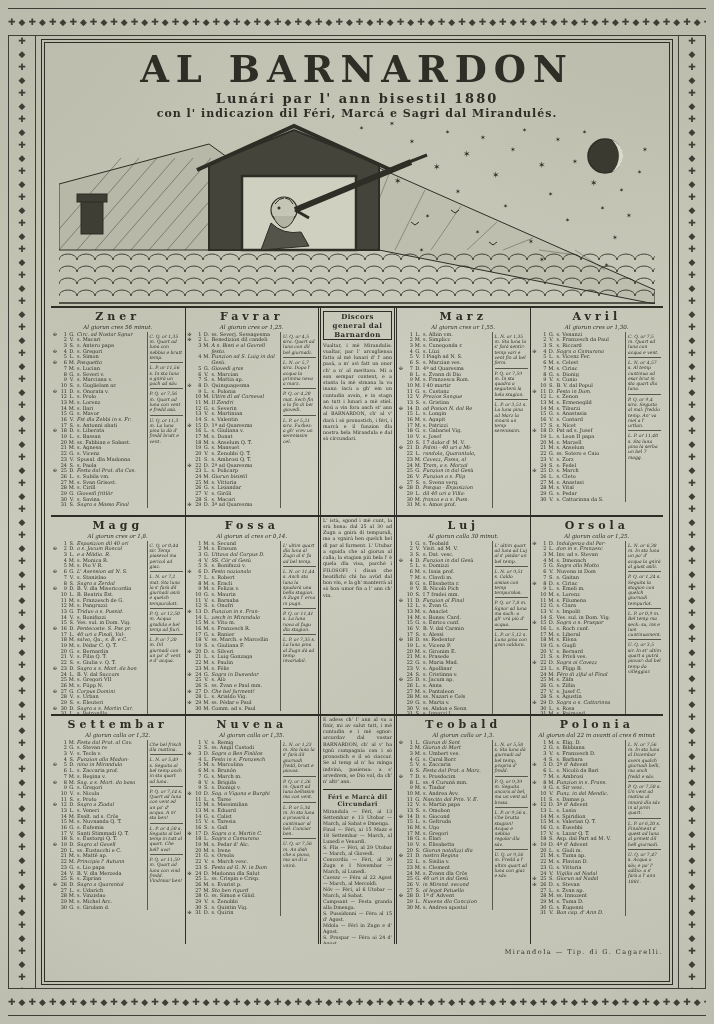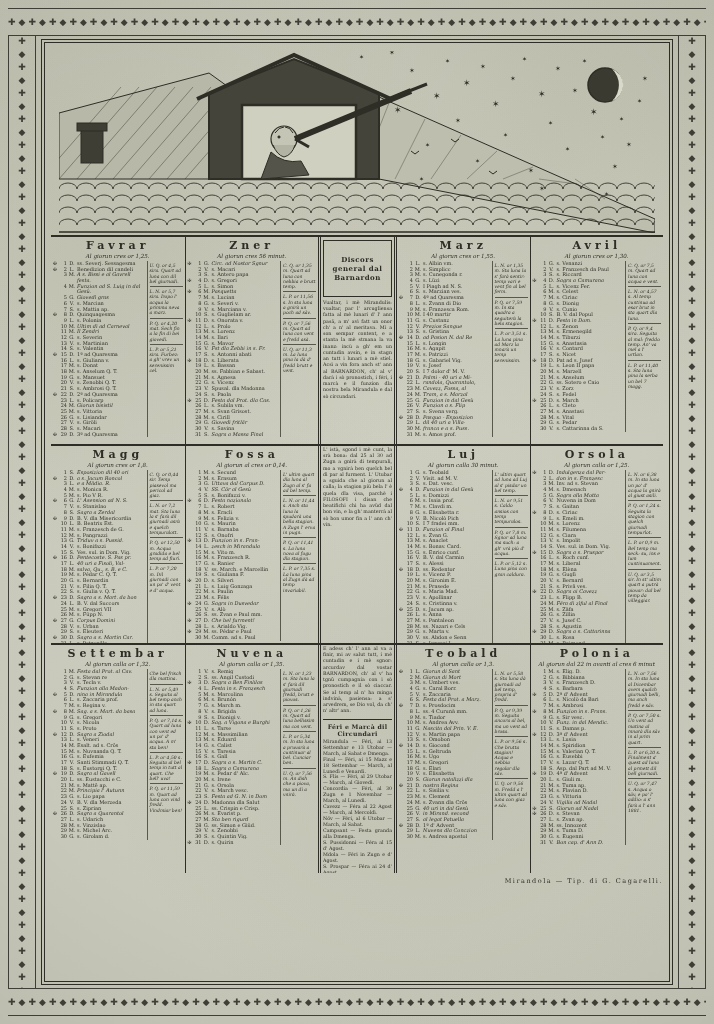--- a/index.html
+++ b/index.html
@@ -45,35 +45,40 @@
   .m-days{flex:1;min-width:0;}
   .m-notes{width:33px;border-left:.5px solid var(--faint);margin-left:2px;padding-left:2px;}
   .day{display:flex;font-size:5px;line-height:1.14;}
   .day.it .dtxt{font-style:italic;}
   .cross{width:6px;font-size:4.6px;text-align:left;font-family:"DejaVu Sans","Liberation Sans",sans-serif;flex:none;}
   .dnum{width:8px;text-align:right;flex:none;}
   .dw{width:10px;text-align:center;flex:none;}
   .dtxt{flex:1;min-width:0;}
   .note{font-size:4.5px;font-style:italic;line-height:1.18;border-top:.5px solid var(--faint);padding:2px 0;}
   .note:first-child{border-top:none;}
-  .disc-title{font-size:7px;font-weight:bold;text-align:center;border:1px solid var(--ink);padding:14px 1px;margin:2px 0 3px 0;letter-spacing:.5px;}
+  .disc-title{font-size:7px;font-weight:bold;text-align:center;border:1px solid var(--ink);padding:0 1px;margin:2px 0 3px 0;letter-spacing:.5px;}
   .disc-text{font-size:4.8px;line-height:1.3;text-align:justify;hyphens:none;}
   .feri-title{font-size:6.2px;font-weight:bold;text-align:center;margin:4px 0 2px 0;letter-spacing:.3px;border-top:1px solid var(--ink);padding-top:3px;}
   .feri-entry{font-size:4.8px;line-height:1.25;text-align:justify;}
   footer{text-align:right;font-size:6.5px;letter-spacing:1.5px;margin-top:4px;color:var(--ink);}
 </style>
 </head>
 <body>
 
 <div class="lace lace-top">✚◆✚◆✚◆✚◆✚◆✚◆✚◆✚◆✚◆✚◆✚◆✚◆✚◆✚◆✚◆✚◆✚◆✚◆✚◆✚◆✚◆✚◆✚◆✚◆✚◆✚◆✚◆✚◆✚◆✚◆✚◆✚◆✚◆✚◆✚◆✚◆✚◆✚◆✚◆✚◆✚◆✚◆✚◆✚◆✚◆✚◆✚◆✚◆✚◆✚◆✚◆✚◆✚◆✚◆✚◆✚◆✚◆✚◆✚◆✚◆✚◆✚◆✚◆✚◆✚◆✚◆✚◆✚◆✚◆✚◆</div>
 <div class="lace lace-bottom">✚◆✚◆✚◆✚◆✚◆✚◆✚◆✚◆✚◆✚◆✚◆✚◆✚◆✚◆✚◆✚◆✚◆✚◆✚◆✚◆✚◆✚◆✚◆✚◆✚◆✚◆✚◆✚◆✚◆✚◆✚◆✚◆✚◆✚◆✚◆✚◆✚◆✚◆✚◆✚◆✚◆✚◆✚◆✚◆✚◆✚◆✚◆✚◆✚◆✚◆✚◆✚◆✚◆✚◆✚◆✚◆✚◆✚◆✚◆✚◆✚◆✚◆✚◆✚◆✚◆✚◆✚◆✚◆✚◆✚◆</div>
 <div class="lace lace-left">✚◆✚◆✚◆✚◆✚◆✚◆✚◆✚◆✚◆✚◆✚◆✚◆✚◆✚◆✚◆✚◆✚◆✚◆✚◆✚◆✚◆✚◆✚◆✚◆✚◆✚◆✚◆✚◆✚◆✚◆✚◆✚◆✚◆✚◆✚◆✚◆✚◆✚◆✚◆✚◆✚◆✚◆✚◆✚◆✚◆✚◆✚◆✚◆✚◆✚◆✚◆✚◆✚◆✚◆✚◆✚◆✚◆✚◆✚◆✚◆</div>
 <div class="lace lace-right">✚◆✚◆✚◆✚◆✚◆✚◆✚◆✚◆✚◆✚◆✚◆✚◆✚◆✚◆✚◆✚◆✚◆✚◆✚◆✚◆✚◆✚◆✚◆✚◆✚◆✚◆✚◆✚◆✚◆✚◆✚◆✚◆✚◆✚◆✚◆✚◆✚◆✚◆✚◆✚◆✚◆✚◆✚◆✚◆✚◆✚◆✚◆✚◆✚◆✚◆✚◆✚◆✚◆✚◆✚◆✚◆✚◆✚◆✚◆✚◆</div>
 
 <div class="inner">
+  <header>
+    <div class="title">AL BARNARDON</div>
+    <div class="sub1">Lunári par l' ann bisestil 1880</div>
+    <div class="sub2">con l' indicazion dil Féri, Marcá e Sagri dal Mirandulés.</div>
+  </header>
 
   <svg class="illus" width="596" height="182" viewBox="0 0 596 182" id="illus" stroke="#2e2d26" fill="none">
       <polygon points="0,128 0,62 150,22 175,40 175,128" fill="#b7b8a7" stroke="#2e2d26" stroke-width="1"></polygon>
       <line x1="-18" y1="128" x2="62" y2="36" stroke-width=".6" opacity=".7"></line>
       <line x1="0" y1="128" x2="80" y2="36" stroke-width=".6" opacity=".7"></line>
       <line x1="18" y1="128" x2="98" y2="36" stroke-width=".6" opacity=".7"></line>
       <line x1="36" y1="128" x2="116" y2="36" stroke-width=".6" opacity=".7"></line>
       <line x1="54" y1="128" x2="134" y2="36" stroke-width=".6" opacity=".7"></line>
       <line x1="72" y1="128" x2="152" y2="36" stroke-width=".6" opacity=".7"></line>
       <line x1="90" y1="128" x2="170" y2="36" stroke-width=".6" opacity=".7"></line>
@@ -140,20 +145,220 @@
       <circle cx="546" cy="34" r="17" fill="#3b3a30" stroke-width="1.5"></circle>
       <path d="M553,18 a17,17 0 0 1 0,32 a22,22 0 0 0 0,-32" fill="#d8d9c9" stroke="none"></path>
       <path d="M352,100 l4,3 l4,-3" stroke-width="1"></path>
       <path d="M392,88 l4,3 l4,-3" stroke-width="1"></path>
       <path d="M430,120 l4,3 l4,-3" stroke-width="1"></path>
     </svg>
 
   <section class="calendar" id="calendar">
       <div class="cal-row r1">
         <div class="cell">
+          <div class="m-name">Zner</div>
+          <div class="m-sub">Al giorun cres 56 minut.</div>
+          <div class="m-body">
+            <div class="m-days">
+              <div class="day it">
+                <span class="cross">✠</span>
+                <span class="dnum">1</span>
+                <span class="dw">G.</span>
+                <span class="dtxt">Circ. ad Nostar Sgnur</span>
+              </div>
+              <div class="day">
+                <span class="cross"></span>
+                <span class="dnum">2</span>
+                <span class="dw">V.</span>
+                <span class="dtxt">s. Macari</span>
+              </div>
+              <div class="day">
+                <span class="cross"></span>
+                <span class="dnum">3</span>
+                <span class="dw">S.</span>
+                <span class="dtxt">s. Antero papa</span>
+              </div>
+              <div class="day">
+                <span class="cross">✠</span>
+                <span class="dnum">4</span>
+                <span class="dw">D.</span>
+                <span class="dtxt">s. Gregori</span>
+              </div>
+              <div class="day">
+                <span class="cross"></span>
+                <span class="dnum">5</span>
+                <span class="dw">L.</span>
+                <span class="dtxt">s. Simon</span>
+              </div>
+              <div class="day it">
+                <span class="cross">✠</span>
+                <span class="dnum">6</span>
+                <span class="dw">M.</span>
+                <span class="dtxt">Pasquetta</span>
+              </div>
+              <div class="day">
+                <span class="cross"></span>
+                <span class="dnum">7</span>
+                <span class="dw">M.</span>
+                <span class="dtxt">s. Lucian</span>
+              </div>
+              <div class="day">
+                <span class="cross"></span>
+                <span class="dnum">8</span>
+                <span class="dw">G.</span>
+                <span class="dtxt">s. Severi v.</span>
+              </div>
+              <div class="day">
+                <span class="cross"></span>
+                <span class="dnum">9</span>
+                <span class="dw">V.</span>
+                <span class="dtxt">s. Marciana v.</span>
+              </div>
+              <div class="day">
+                <span class="cross"></span>
+                <span class="dnum">10</span>
+                <span class="dw">S.</span>
+                <span class="dtxt">s. Guglielam ar.</span>
+              </div>
+              <div class="day">
+                <span class="cross">✠</span>
+                <span class="dnum">11</span>
+                <span class="dw">D.</span>
+                <span class="dtxt">s. Onorata v.</span>
+              </div>
+              <div class="day">
+                <span class="cross"></span>
+                <span class="dnum">12</span>
+                <span class="dw">L.</span>
+                <span class="dtxt">s. Prolo</span>
+              </div>
+              <div class="day">
+                <span class="cross"></span>
+                <span class="dnum">13</span>
+                <span class="dw">M.</span>
+                <span class="dtxt">s. Lorenz</span>
+              </div>
+              <div class="day">
+                <span class="cross"></span>
+                <span class="dnum">14</span>
+                <span class="dw">M.</span>
+                <span class="dtxt">s. Ilari</span>
+              </div>
+              <div class="day">
+                <span class="cross"></span>
+                <span class="dnum">15</span>
+                <span class="dw">G.</span>
+                <span class="dtxt">s. Mavor</span>
+              </div>
+              <div class="day it">
+                <span class="cross"></span>
+                <span class="dnum">16</span>
+                <span class="dw">V.</span>
+                <span class="dtxt">Fst dla Zebbi in s. Fr.</span>
+              </div>
+              <div class="day">
+                <span class="cross"></span>
+                <span class="dnum">17</span>
+                <span class="dw">S.</span>
+                <span class="dtxt">s. Antonni abati</span>
+              </div>
+              <div class="day">
+                <span class="cross">✠</span>
+                <span class="dnum">18</span>
+                <span class="dw">D.</span>
+                <span class="dtxt">s. Liberata</span>
+              </div>
+              <div class="day">
+                <span class="cross"></span>
+                <span class="dnum">19</span>
+                <span class="dw">L.</span>
+                <span class="dtxt">s. Bassan</span>
+              </div>
+              <div class="day">
+                <span class="cross"></span>
+                <span class="dnum">20</span>
+                <span class="dw">M.</span>
+                <span class="dtxt">ss. Fabbian e Sabast.</span>
+              </div>
+              <div class="day">
+                <span class="cross"></span>
+                <span class="dnum">21</span>
+                <span class="dw">M.</span>
+                <span class="dtxt">s. Agnesa</span>
+              </div>
+              <div class="day">
+                <span class="cross"></span>
+                <span class="dnum">22</span>
+                <span class="dw">G.</span>
+                <span class="dtxt">s. Vicenz</span>
+              </div>
+              <div class="day">
+                <span class="cross"></span>
+                <span class="dnum">23</span>
+                <span class="dw">V.</span>
+                <span class="dtxt">Spusal. dla Madonna</span>
+              </div>
+              <div class="day">
+                <span class="cross"></span>
+                <span class="dnum">24</span>
+                <span class="dw">S.</span>
+                <span class="dtxt">s. Paola</span>
+              </div>
+              <div class="day it">
+                <span class="cross">✠</span>
+                <span class="dnum">25</span>
+                <span class="dw">D.</span>
+                <span class="dtxt">Festa dal Prot. dla Cas.</span>
+              </div>
+              <div class="day">
+                <span class="cross"></span>
+                <span class="dnum">26</span>
+                <span class="dw">L.</span>
+                <span class="dtxt">s. Subila vm.</span>
+              </div>
+              <div class="day">
+                <span class="cross"></span>
+                <span class="dnum">27</span>
+                <span class="dw">M.</span>
+                <span class="dtxt">s. Svan Grisost.</span>
+              </div>
+              <div class="day">
+                <span class="cross"></span>
+                <span class="dnum">28</span>
+                <span class="dw">M.</span>
+                <span class="dtxt">s. Cirill</span>
+              </div>
+              <div class="day it">
+                <span class="cross"></span>
+                <span class="dnum">29</span>
+                <span class="dw">G.</span>
+                <span class="dtxt">Giovedì fritlär</span>
+              </div>
+              <div class="day">
+                <span class="cross"></span>
+                <span class="dnum">30</span>
+                <span class="dw">V.</span>
+                <span class="dtxt">s. Savina</span>
+              </div>
+              <div class="day it">
+                <span class="cross"></span>
+                <span class="dnum">31</span>
+                <span class="dw">S.</span>
+                <span class="dtxt">Sagra a Massa Final</span>
+              </div>
+            </div>
+            <div class="m-notes">
+              <div class="note">C. Q. or 1,35 m. Quart ad luna con nebbia e brutt temp.</div>
+              <div class="note">L. P. or 11,56 s. In sta luna a gnirà un poch ad säv.</div>
+              <div class="note">P. Q. or 7,56 m. Quart ad luna con vent e fredd asà.</div>
+              <div class="note">U. Q. or 11,3 m. La luna pina la dà d' fredd brutt e vent.</div>
+            </div>
+          </div>
+        </div>
+        <div class="cell">
           <div class="m-name">Favrar</div>
           <div class="m-sub">Al giorun cres or 1,25.</div>
           <div class="m-body">
             <div class="m-days">
               <div class="day">
                 <span class="cross">✠</span>
                 <span class="dnum">1</span>
                 <span class="dw">D.</span>
                 <span class="dtxt">ss. Severj. Sessagesma</span>
               </div>
@@ -324,220 +529,20 @@
                 <span class="dnum">29</span>
                 <span class="dw">D.</span>
                 <span class="dtxt">3ª ad Quaresma</span>
               </div>
             </div>
             <div class="m-notes">
               <div class="note">U. Q. or 4,5 sira. Quart ad luna con dil bel giurnadi.</div>
               <div class="note">L. N. or 5,7 sira. Dopo l' acqua la primma neva a marz.</div>
               <div class="note">P. Q. or 4,20 mat. Sech fin a la fin di bei giovedì.</div>
               <div class="note">L. P. or 5,21 sira. Furbez: a gh' vrev un serenissim cel.</div>
-            </div>
-          </div>
-        </div>
-        <div class="cell">
-          <div class="m-name">Zner</div>
-          <div class="m-sub">Al giorun cres 56 minut.</div>
-          <div class="m-body">
-            <div class="m-days">
-              <div class="day it">
-                <span class="cross">✠</span>
-                <span class="dnum">1</span>
-                <span class="dw">G.</span>
-                <span class="dtxt">Circ. ad Nostar Sgnur</span>
-              </div>
-              <div class="day">
-                <span class="cross"></span>
-                <span class="dnum">2</span>
-                <span class="dw">V.</span>
-                <span class="dtxt">s. Macari</span>
-              </div>
-              <div class="day">
-                <span class="cross"></span>
-                <span class="dnum">3</span>
-                <span class="dw">S.</span>
-                <span class="dtxt">s. Antero papa</span>
-              </div>
-              <div class="day">
-                <span class="cross">✠</span>
-                <span class="dnum">4</span>
-                <span class="dw">D.</span>
-                <span class="dtxt">s. Gregori</span>
-              </div>
-              <div class="day">
-                <span class="cross"></span>
-                <span class="dnum">5</span>
-                <span class="dw">L.</span>
-                <span class="dtxt">s. Simon</span>
-              </div>
-              <div class="day it">
-                <span class="cross">✠</span>
-                <span class="dnum">6</span>
-                <span class="dw">M.</span>
-                <span class="dtxt">Pasquetta</span>
-              </div>
-              <div class="day">
-                <span class="cross"></span>
-                <span class="dnum">7</span>
-                <span class="dw">M.</span>
-                <span class="dtxt">s. Lucian</span>
-              </div>
-              <div class="day">
-                <span class="cross"></span>
-                <span class="dnum">8</span>
-                <span class="dw">G.</span>
-                <span class="dtxt">s. Severi v.</span>
-              </div>
-              <div class="day">
-                <span class="cross"></span>
-                <span class="dnum">9</span>
-                <span class="dw">V.</span>
-                <span class="dtxt">s. Marciana v.</span>
-              </div>
-              <div class="day">
-                <span class="cross"></span>
-                <span class="dnum">10</span>
-                <span class="dw">S.</span>
-                <span class="dtxt">s. Guglielam ar.</span>
-              </div>
-              <div class="day">
-                <span class="cross">✠</span>
-                <span class="dnum">11</span>
-                <span class="dw">D.</span>
-                <span class="dtxt">s. Onorata v.</span>
-              </div>
-              <div class="day">
-                <span class="cross"></span>
-                <span class="dnum">12</span>
-                <span class="dw">L.</span>
-                <span class="dtxt">s. Prolo</span>
-              </div>
-              <div class="day">
-                <span class="cross"></span>
-                <span class="dnum">13</span>
-                <span class="dw">M.</span>
-                <span class="dtxt">s. Lorenz</span>
-              </div>
-              <div class="day">
-                <span class="cross"></span>
-                <span class="dnum">14</span>
-                <span class="dw">M.</span>
-                <span class="dtxt">s. Ilari</span>
-              </div>
-              <div class="day">
-                <span class="cross"></span>
-                <span class="dnum">15</span>
-                <span class="dw">G.</span>
-                <span class="dtxt">s. Mavor</span>
-              </div>
-              <div class="day it">
-                <span class="cross"></span>
-                <span class="dnum">16</span>
-                <span class="dw">V.</span>
-                <span class="dtxt">Fst dla Zebbi in s. Fr.</span>
-              </div>
-              <div class="day">
-                <span class="cross"></span>
-                <span class="dnum">17</span>
-                <span class="dw">S.</span>
-                <span class="dtxt">s. Antonni abati</span>
-              </div>
-              <div class="day">
-                <span class="cross">✠</span>
-                <span class="dnum">18</span>
-                <span class="dw">D.</span>
-                <span class="dtxt">s. Liberata</span>
-              </div>
-              <div class="day">
-                <span class="cross"></span>
-                <span class="dnum">19</span>
-                <span class="dw">L.</span>
-                <span class="dtxt">s. Bassan</span>
-              </div>
-              <div class="day">
-                <span class="cross"></span>
-                <span class="dnum">20</span>
-                <span class="dw">M.</span>
-                <span class="dtxt">ss. Fabbian e Sabast.</span>
-              </div>
-              <div class="day">
-                <span class="cross"></span>
-                <span class="dnum">21</span>
-                <span class="dw">M.</span>
-                <span class="dtxt">s. Agnesa</span>
-              </div>
-              <div class="day">
-                <span class="cross"></span>
-                <span class="dnum">22</span>
-                <span class="dw">G.</span>
-                <span class="dtxt">s. Vicenz</span>
-              </div>
-              <div class="day">
-                <span class="cross"></span>
-                <span class="dnum">23</span>
-                <span class="dw">V.</span>
-                <span class="dtxt">Spusal. dla Madonna</span>
-              </div>
-              <div class="day">
-                <span class="cross"></span>
-                <span class="dnum">24</span>
-                <span class="dw">S.</span>
-                <span class="dtxt">s. Paola</span>
-              </div>
-              <div class="day it">
-                <span class="cross">✠</span>
-                <span class="dnum">25</span>
-                <span class="dw">D.</span>
-                <span class="dtxt">Festa dal Prot. dla Cas.</span>
-              </div>
-              <div class="day">
-                <span class="cross"></span>
-                <span class="dnum">26</span>
-                <span class="dw">L.</span>
-                <span class="dtxt">s. Subila vm.</span>
-              </div>
-              <div class="day">
-                <span class="cross"></span>
-                <span class="dnum">27</span>
-                <span class="dw">M.</span>
-                <span class="dtxt">s. Svan Grisost.</span>
-              </div>
-              <div class="day">
-                <span class="cross"></span>
-                <span class="dnum">28</span>
-                <span class="dw">M.</span>
-                <span class="dtxt">s. Cirill</span>
-              </div>
-              <div class="day it">
-                <span class="cross"></span>
-                <span class="dnum">29</span>
-                <span class="dw">G.</span>
-                <span class="dtxt">Giovedì fritlär</span>
-              </div>
-              <div class="day">
-                <span class="cross"></span>
-                <span class="dnum">30</span>
-                <span class="dw">V.</span>
-                <span class="dtxt">s. Savina</span>
-              </div>
-              <div class="day it">
-                <span class="cross"></span>
-                <span class="dnum">31</span>
-                <span class="dw">S.</span>
-                <span class="dtxt">Sagra a Massa Final</span>
-              </div>
-            </div>
-            <div class="m-notes">
-              <div class="note">C. Q. or 1,35 m. Quart ad luna con nebbia e brutt temp.</div>
-              <div class="note">L. P. or 11,56 s. In sta luna a gnirà un poch ad säv.</div>
-              <div class="note">P. Q. or 7,56 m. Quart ad luna con vent e fredd asà.</div>
-              <div class="note">U. Q. or 11,3 m. La luna pina la dà d' fredd brutt e vent.</div>
             </div>
           </div>
         </div>
         <div class="cell center">
           <div class="disc-title">Discors general dal Barnardon</div>
           <div class="disc-text">Vualtar, i mè Mirandulis: vualtar, par l' arcugliensa fatta al mè lunari d' l' ann pasâ, a m' avì fatt un onor ch' a n' al meritava. Mi a son sempar content, e a stanta la mè stmana la va inanz: incù a gh' em un cuntadin avsin, e in stagn an tutt i lunari a mè stiel. Acsì a vin fora anch st' ann al BARNARDON, ch' al v' darà i sò pronostich, i féri, i marcà e il funzion dla nostra bela Mirandula e dal sò circundari.</div>
         </div>
         <div class="cell">
           <div class="m-name">Marz</div>
           <div class="m-sub">Al giorun cres or 1,55.</div>

